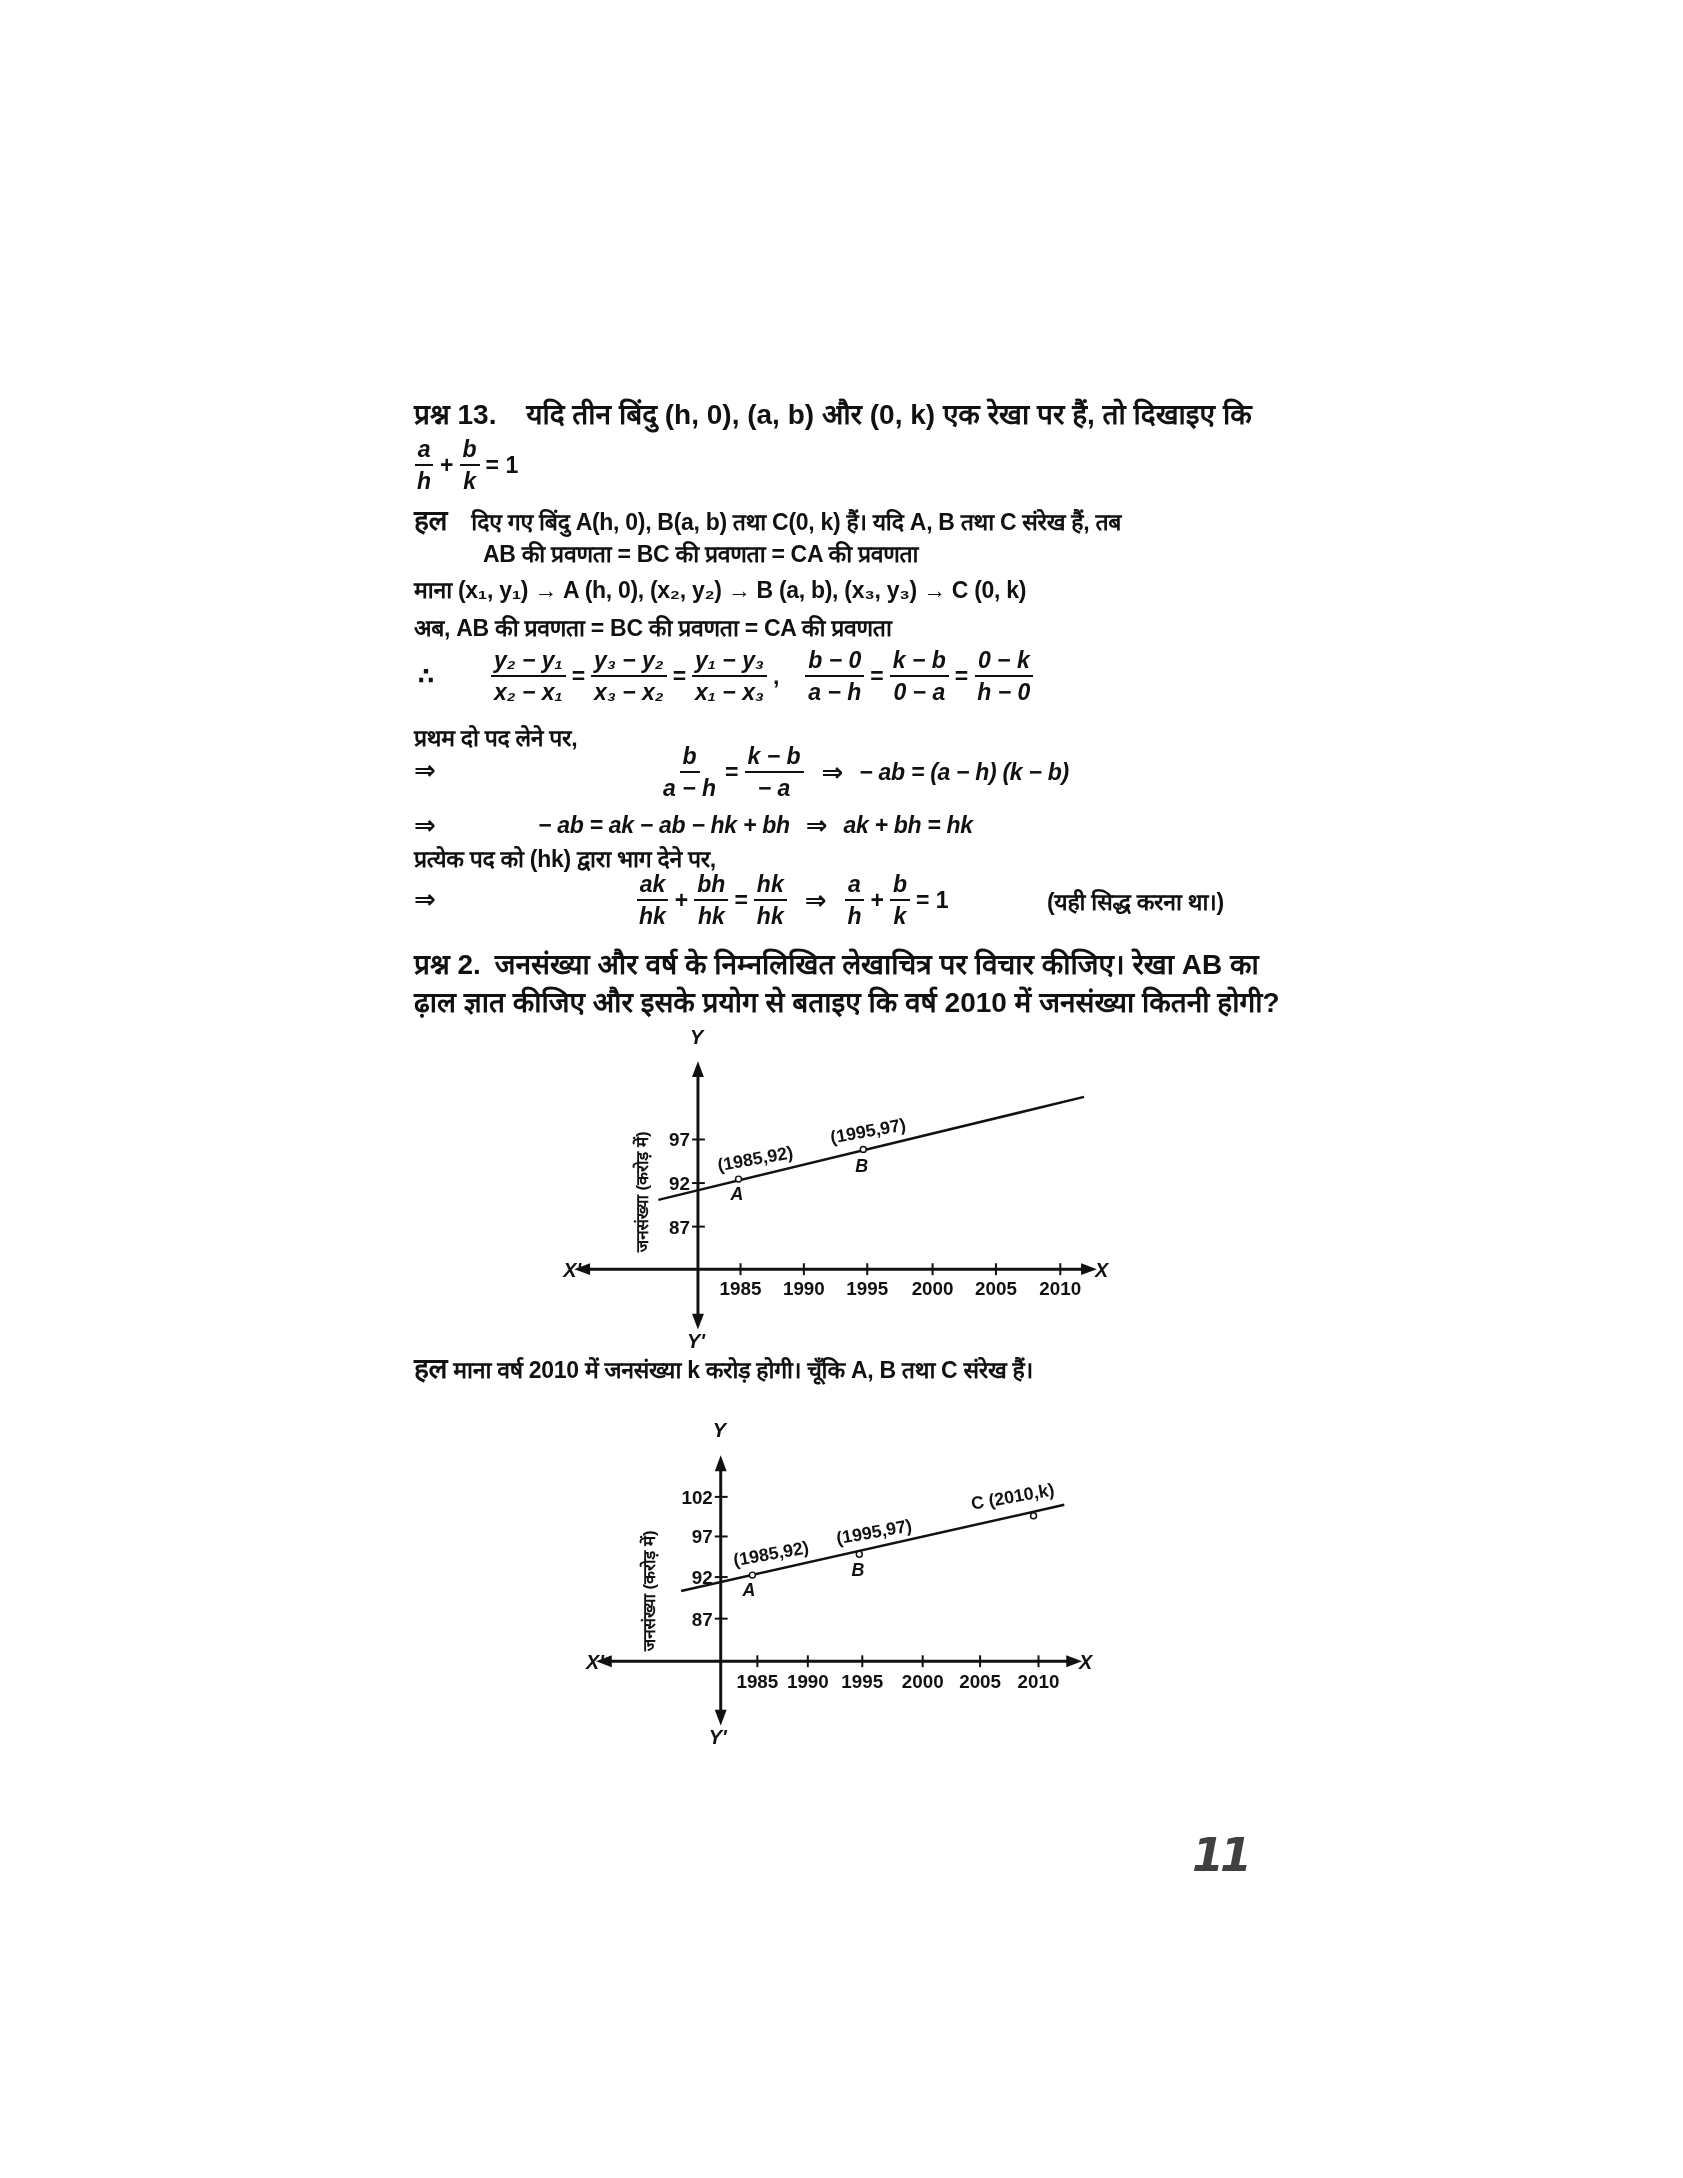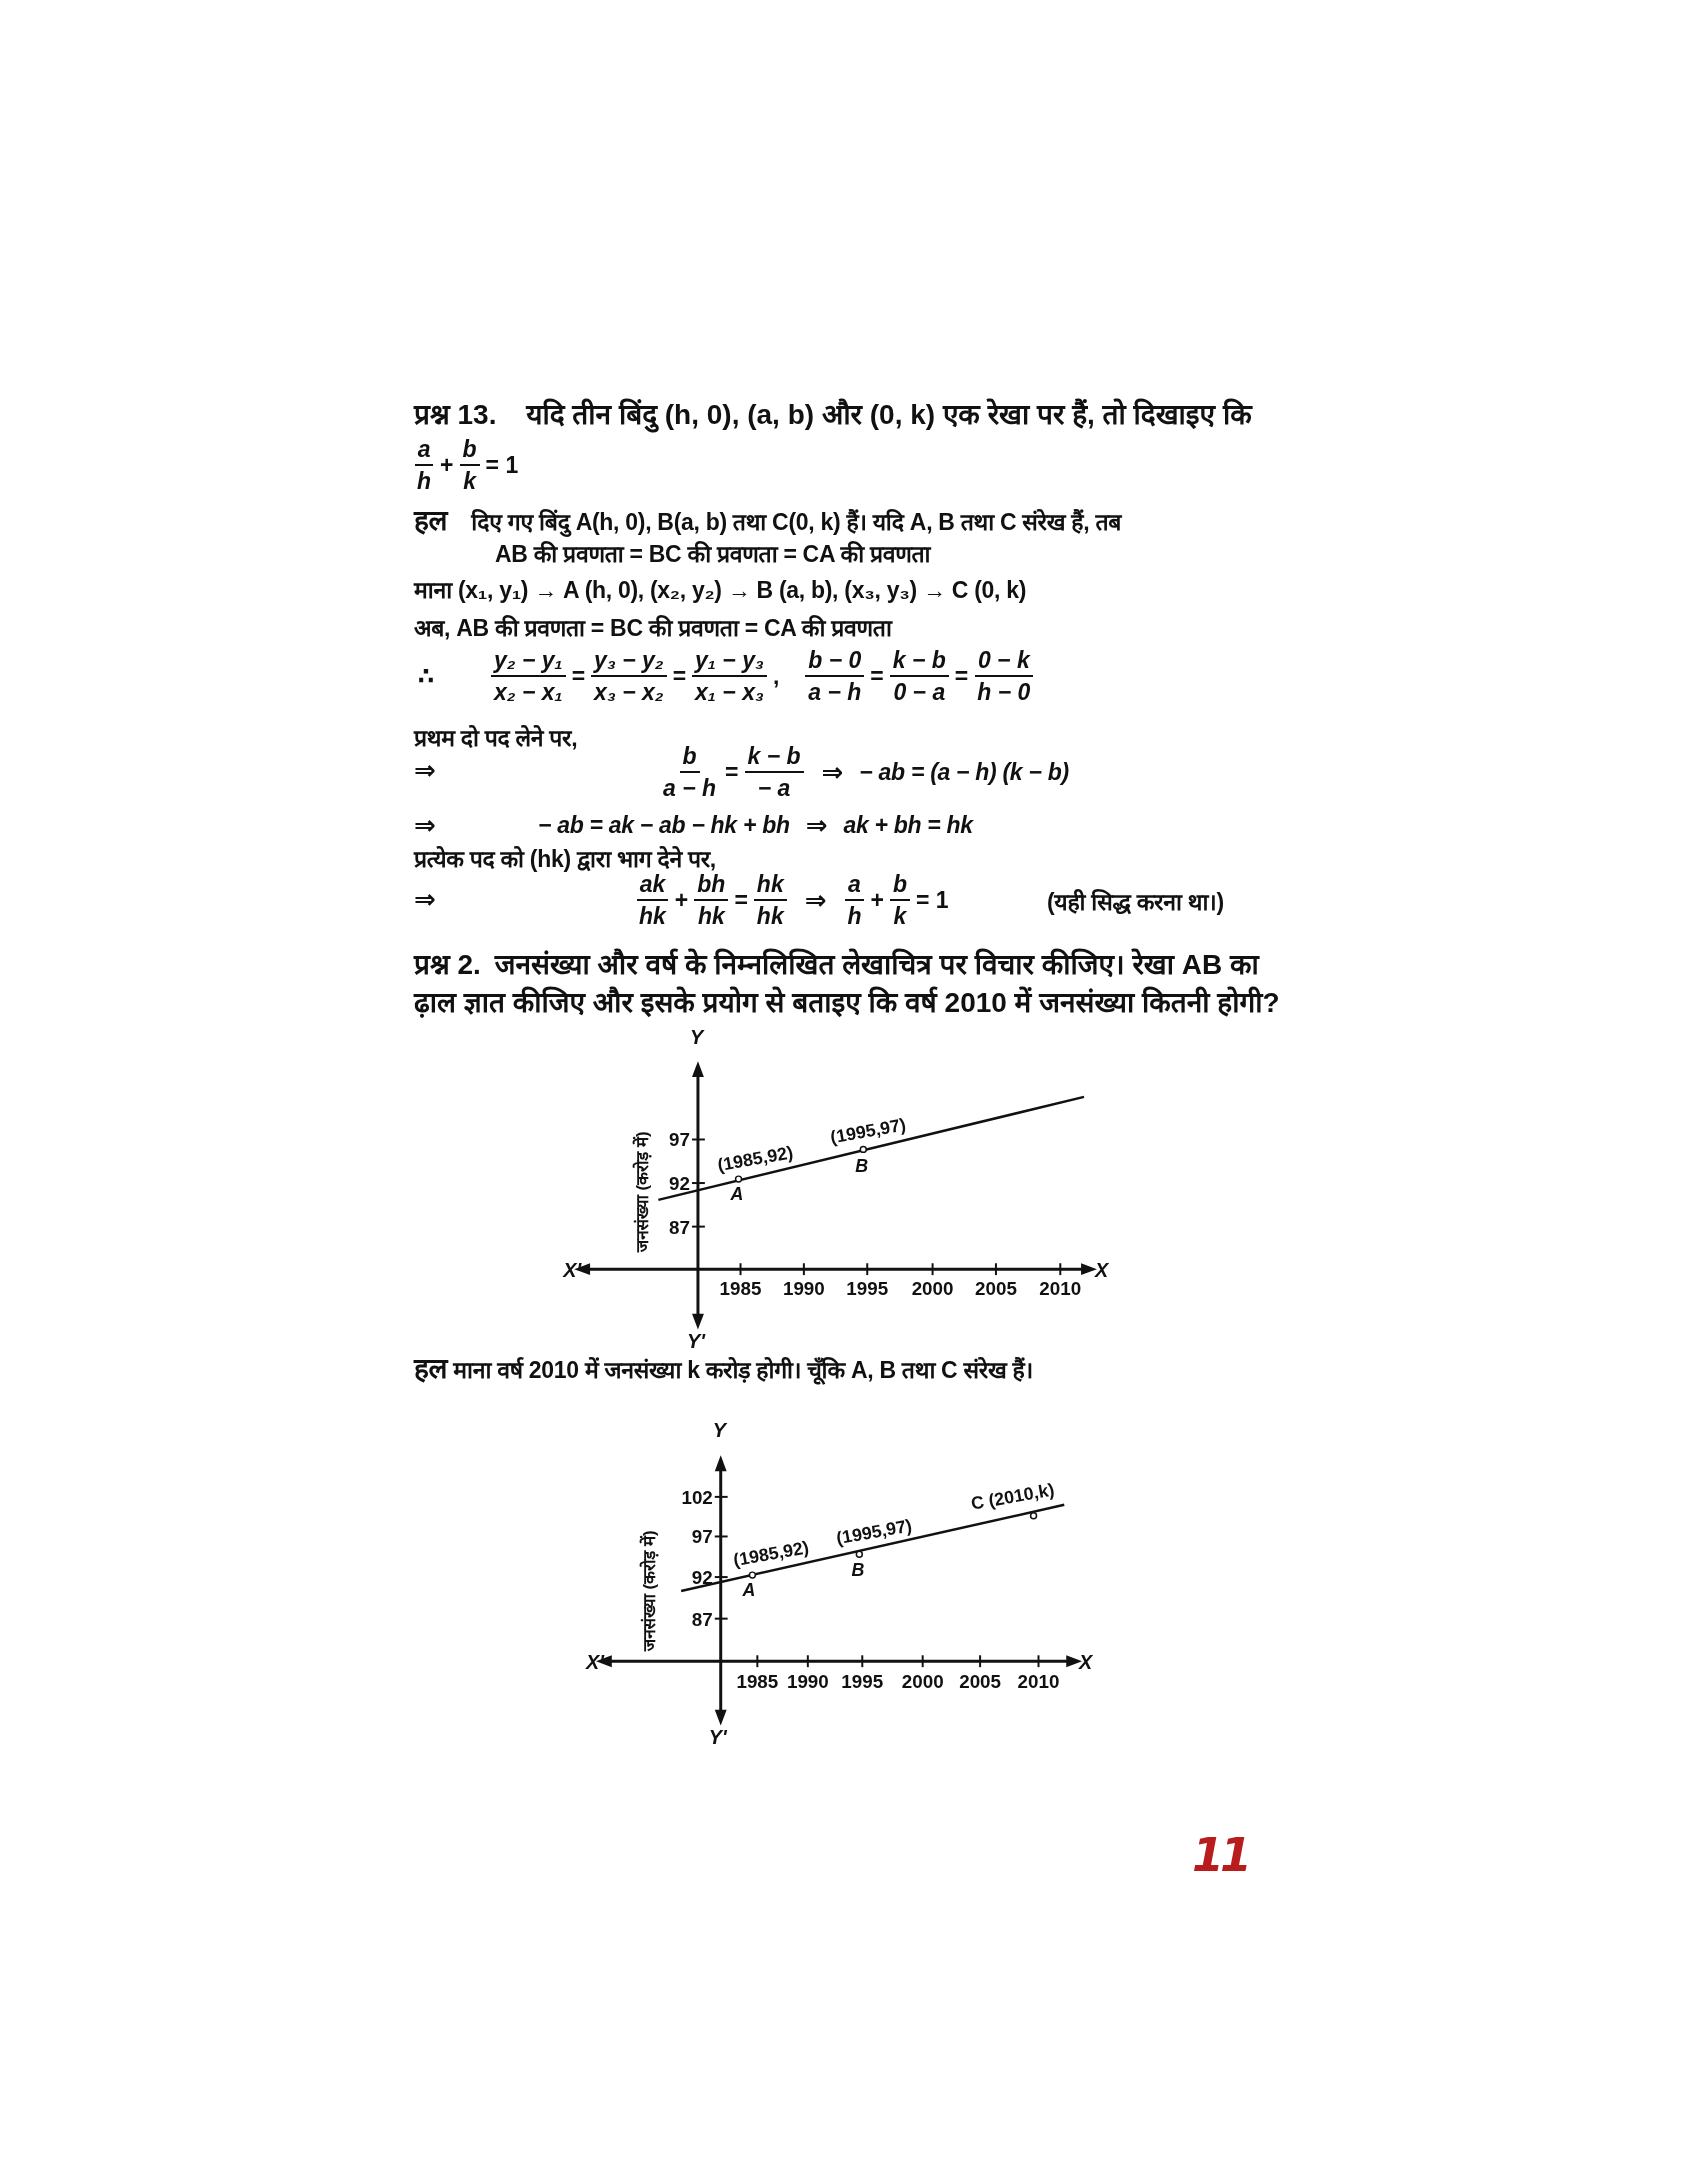--- a/index.html
+++ b/index.html
@@ -9,21 +9,21 @@
   .txt { font-size: 23px; font-weight: bold; letter-spacing: -0.3px; }
   .q { font-size: 28px; font-weight: bold; }
   .it { font-style: italic; }
   .frac { display: inline-flex; flex-direction: column; align-items: center; vertical-align: middle;
           font-size: 23px; font-weight: bold; font-style: italic; line-height: 30px; margin: 0 2px; }
   .frac .num { border-bottom: 2px solid #111; padding: 0 3px; }
   .frac .den { padding: 0 3px; }
   .row { display: flex; align-items: center; }
   .op { font-size: 23px; font-weight: bold; margin: 0 4px; }
   .arrow { font-size: 26px; font-weight: bold; }
-  .pagenum { color: #b91c1c; font-size: 46px; font-weight: bold; font-style: italic;
+  .pagenum { color: #404040; font-size: 46px; font-weight: bold; font-style: italic;
              font-family: "DejaVu Sans", sans-serif; letter-spacing: -4px; }
   svg text { font-family: "Liberation Sans", sans-serif; font-weight: bold; }
 </style>
 </head>
 <body>
 
 <div class="abs q" style="left:414px; top:394px;">
   <span>प्रश्न 13.</span>
   <span style="margin-left:22px">यदि तीन बिंदु (h, 0), (a, b) और (0, k)  एक रेखा पर हैं, तो दिखाइए कि</span>
 </div>
@@ -37,21 +37,21 @@
       <span class="num">b</span>
       <span class="den">k</span>
     </span>
   <span class="op">= 1</span>
 </div>
 
 <div class="abs txt" style="left:414px; top:500px;">
   <span class="q">हल</span>
   <span style="margin-left:18px">दिए गए बिंदु A(h, 0), B(a, b) तथा C(0, k) हैं। यदि A, B तथा C संरेख हैं, तब</span>
 </div>
-<div class="abs txt" style="left:483px; top:537px;margin-left:12px;">AB की प्रवणता = BC की प्रवणता = CA की प्रवणता</div>
+<div class="abs txt" style="left:483px; top:537px;">AB की प्रवणता = BC की प्रवणता = CA की प्रवणता</div>
 <div class="abs txt" style="left:414px; top:573px;">माना (x₁, y₁) → A (h, 0), (x₂, y₂) → B (a, b), (x₃, y₃) → C (0, k)</div>
 <div class="abs txt" style="left:414px; top:611px;">अब, AB की प्रवणता = BC की प्रवणता = CA की प्रवणता</div>
 
 <div class="abs row" style="left:414px; top:645px;">
   <span class="op" style="width:67px">∴</span>
   <span class="frac">
       <span class="num">y₂ − y₁</span>
       <span class="den">x₂ − x₁</span>
     </span>
   <span class="op">=</span>

